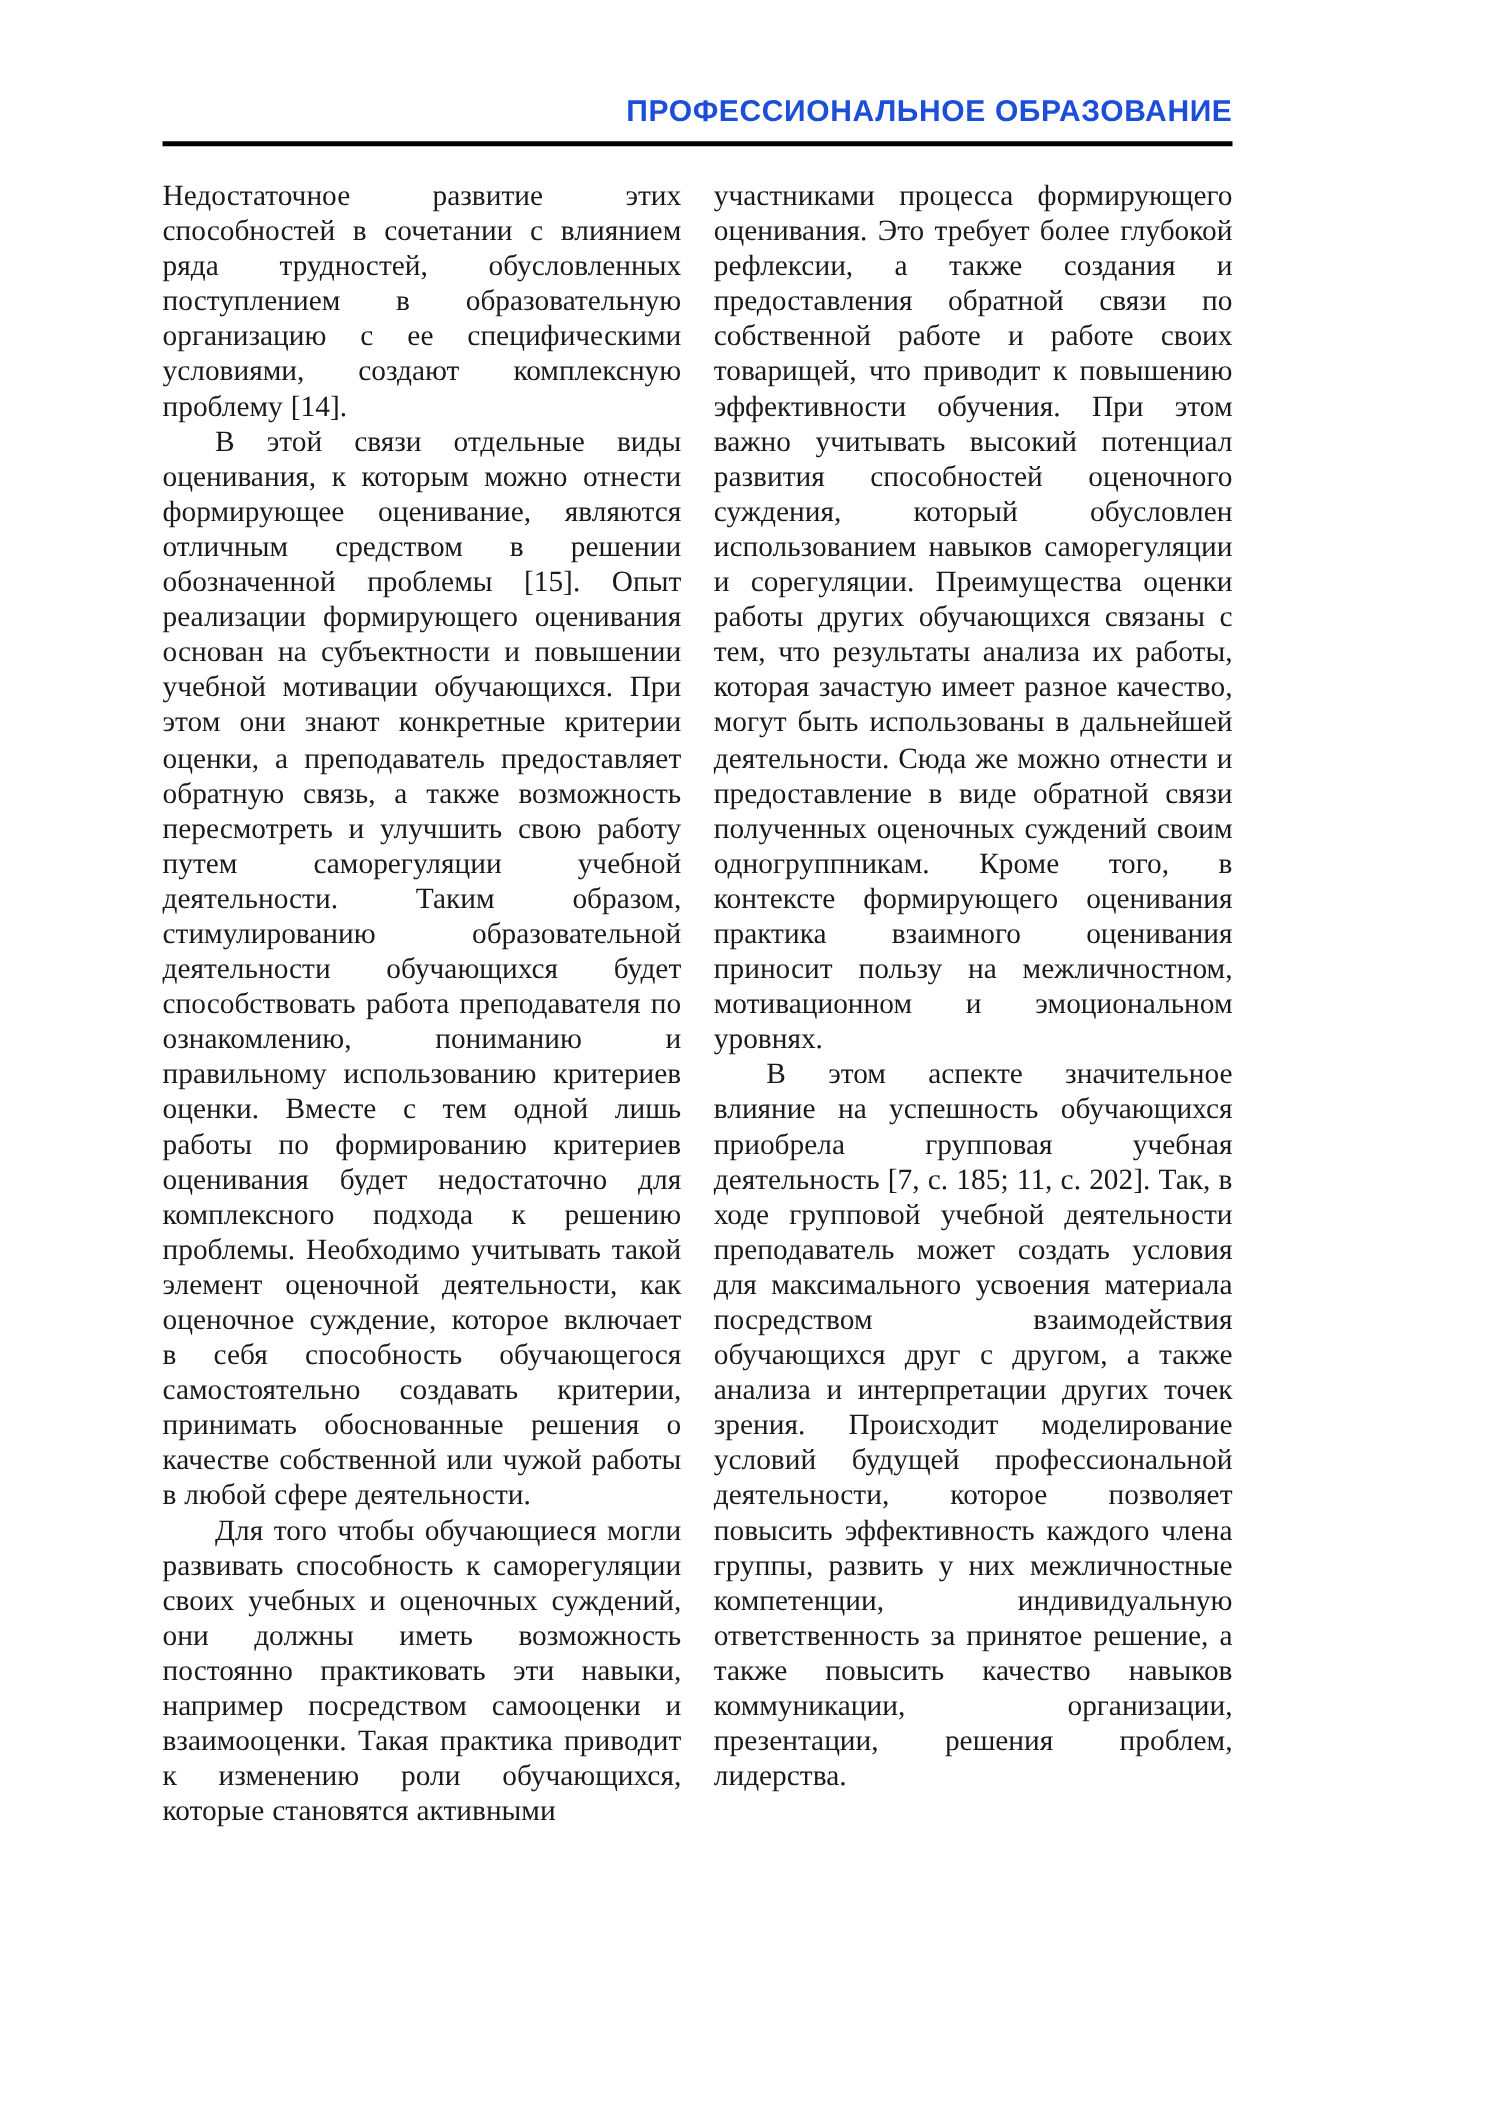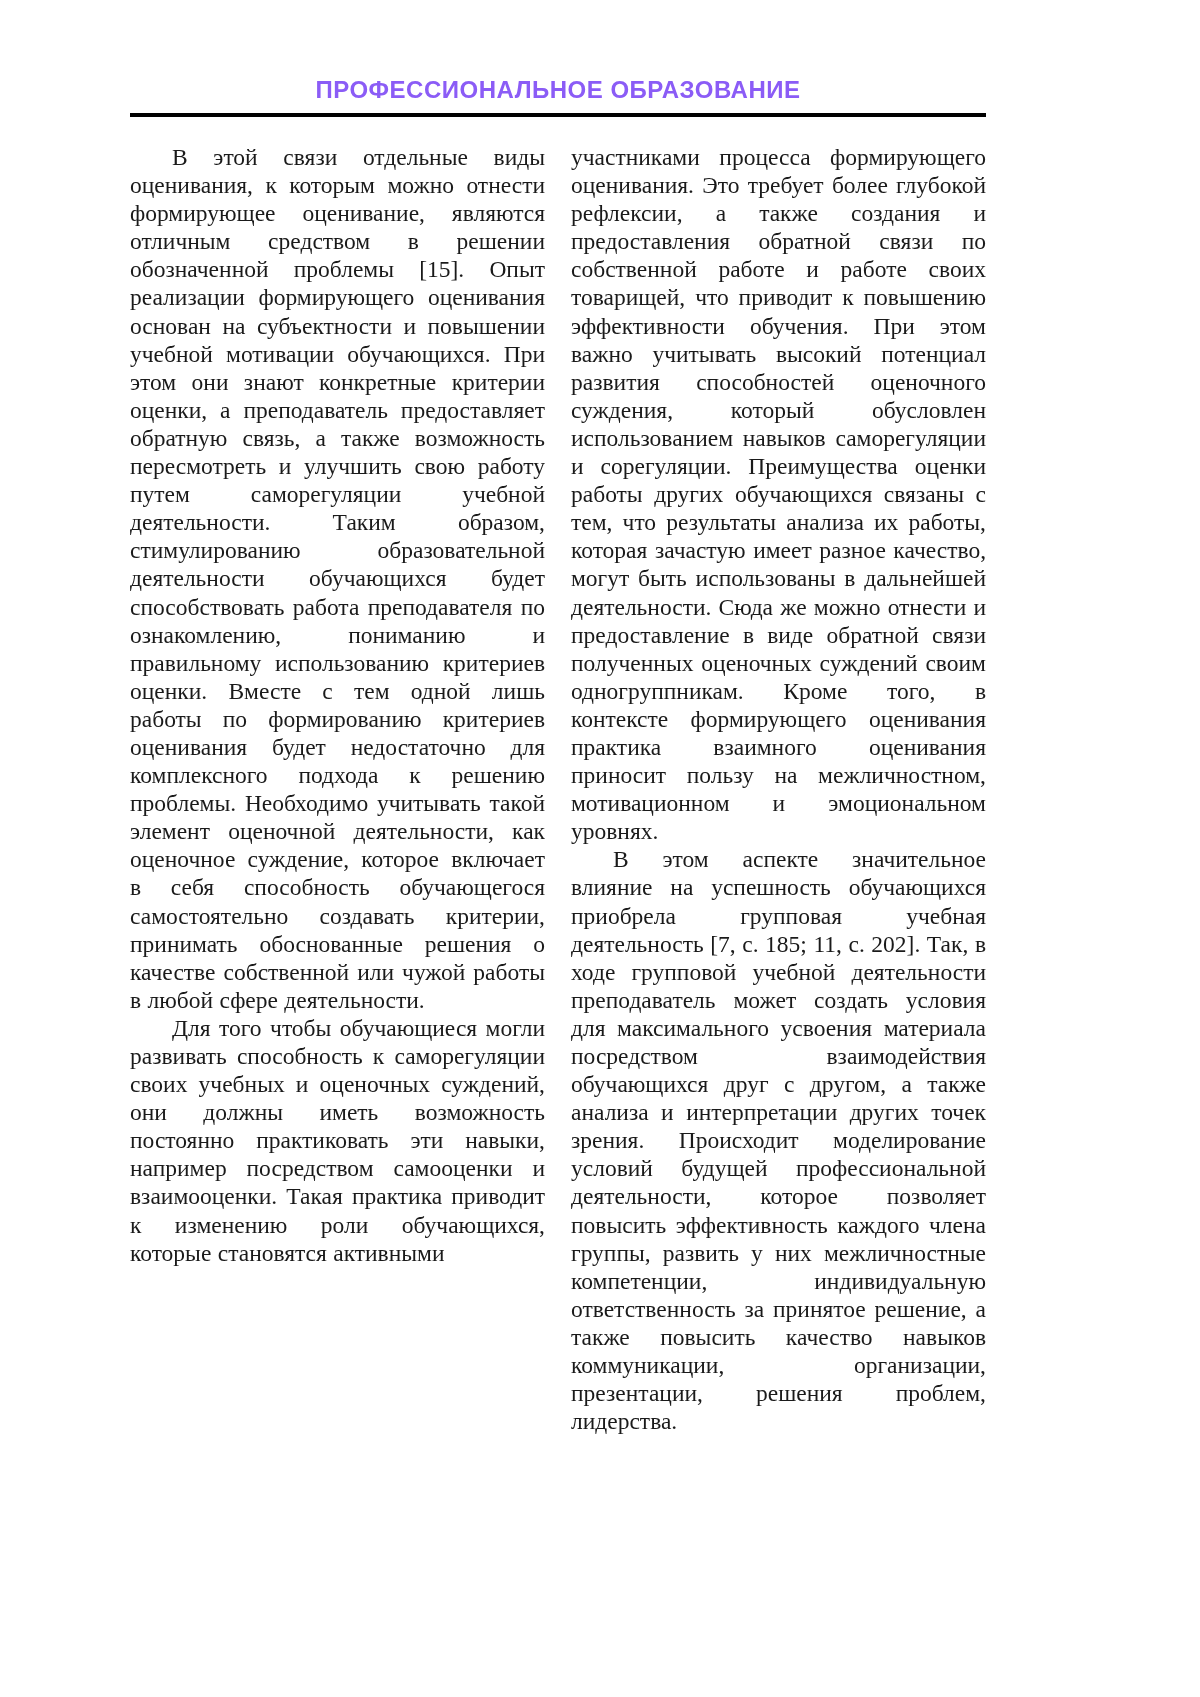--- a/index.html
+++ b/index.html
@@ -19,26 +19,26 @@
   }
   .content {
     position: absolute;
     left: 130px;
     width: 856px;
     top: 0;
   }
   .running-head {
     margin: 0;
     padding-top: 76px;
-    text-align: center;
+    text-align: right;
     font-family: "Liberation Sans", sans-serif;
     font-weight: bold;
     font-size: 24px;
     letter-spacing: 0.5px;
-    color: #8b5cf6;
+    color: #1d4ed8;
   }
   .header-rule {
     margin-top: 9px;
     height: 0;
     border-top: 4px solid #000000;
     width: 100%;
   }
   .columns {
     display: flex;
     gap: 26px;
@@ -76,20 +76,21 @@
 <div class="page">
   <div class="content">
 
     <h1 class="running-head">ПРОФЕССИОНАЛЬНОЕ ОБРАЗОВАНИЕ</h1>
 
     <div class="header-rule"></div>
 
     <div class="columns">
 
       <div class="col">
+        <p class="no-indent">Недостаточное развитие этих способностей в сочетании с влиянием ряда трудностей, обусловленных поступлением в образовательную организацию с ее специфическими условиями, создают комплексную проблему [14].</p>
         <p>В этой связи отдельные виды оценивания, к которым можно отнести формирующее оценивание, являются отличным средством в решении обозначенной проблемы [15]. Опыт реализации формирующего оценивания основан на субъектности и повышении учебной мотивации обучающихся. При этом они знают конкретные критерии оценки, а преподаватель предоставляет обратную связь, а также возможность пересмотреть и улучшить свою работу путем саморегуляции учебной деятельности. Таким образом, стимулированию образовательной деятельности обучающихся будет способствовать работа преподавателя по ознакомлению, пониманию и правильному использованию критериев оценки. Вместе с тем одной лишь работы по формированию критериев оценивания будет недостаточно для комплексного подхода к решению проблемы. Необходимо учитывать такой элемент оценочной деятельности, как оценочное суждение, которое включает в себя способность обучающегося самостоятельно создавать критерии, принимать обоснованные решения о качестве собственной или чужой работы в любой сфере деятельности.</p>
         <p>Для того чтобы обучающиеся могли развивать способность к саморегуляции своих учебных и оценочных суждений, они должны иметь возможность постоянно практиковать эти навыки, например посредством самооценки и взаимооценки. Такая практика приводит к изменению роли обучающихся, которые становятся активными</p>
       </div>
 
       <div class="col">
         <p class="no-indent">участниками процесса формирующего оценивания. Это требует более глубокой рефлексии, а также создания и предоставления обратной связи по собственной работе и работе своих товарищей, что приводит к повышению эффективности обучения. При этом важно учитывать высокий потенциал развития способностей оценочного суждения, который обусловлен использованием навыков саморегуляции и сорегуляции. Преимущества оценки работы других обучающихся связаны с тем, что результаты анализа их работы, которая зачастую имеет разное качество, могут быть использованы в дальнейшей деятельности. Сюда же можно отнести и предоставление в виде обратной связи полученных оценочных суждений своим одногруппникам. Кроме того, в контексте формирующего оценивания практика взаимного оценивания приносит пользу на межличностном, мотивационном и эмоциональном уровнях.</p>
         <p>В этом аспекте значительное влияние на успешность обучающихся приобрела групповая учебная деятельность [7, с. 185; 11, с. 202]. Так, в ходе групповой учебной деятельности преподаватель может создать условия для максимального усвоения материала посредством взаимодействия обучающихся друг с другом, а также анализа и интерпретации других точек зрения. Происходит моделирование условий будущей профессиональной деятельности, которое позволяет повысить эффективность каждого члена группы, развить у них межличностные компетенции, индивидуальную ответственность за принятое решение, а также повысить качество навыков коммуникации, организации, презентации, решения проблем, лидерства.</p>
       </div>
 
     </div>

